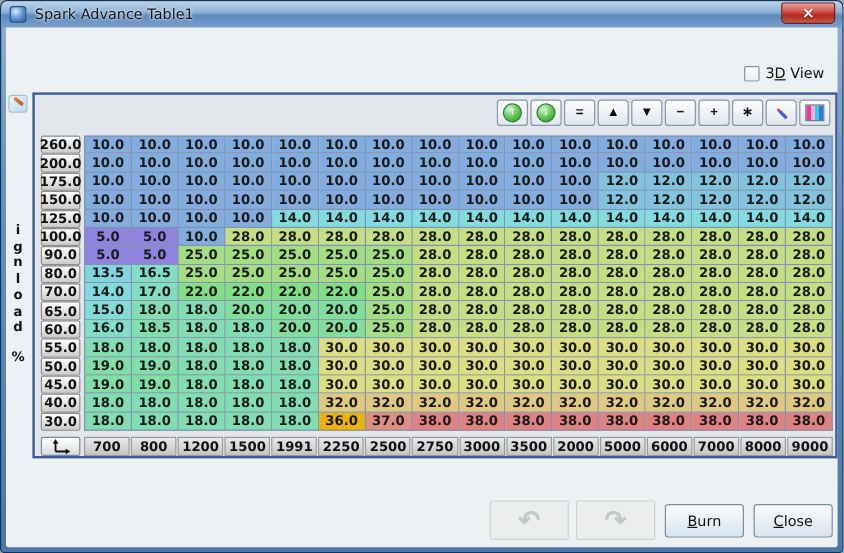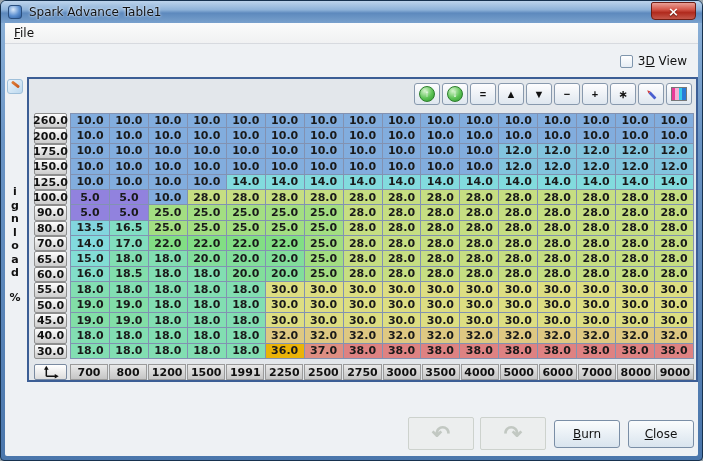--- a/index.html
+++ b/index.html
@@ -84,23 +84,20 @@
   <div class="titlebar">
     <span class="app-icon"></span>
     <span class="title">Spark Advance Table1</span>
     <div class="close-btn">
       <span>×</span>
     </div>
   </div>
 
   <div class="inner"></div>
 
-  <div class="menubar">
-    <span class="menu-item"><u>F</u>ile</span>
-  </div>
 
   <label class="view3d">
     <span class="checkbox"></span>
     <span>3<u>D</u> View</span>
   </label>
 
   <span class="note-icon"></span>
 
   <div class="yaxis">
       <div class="ltr">i</div>
@@ -468,21 +465,21 @@
         <div class="xcell">700</div>
         <div class="xcell">800</div>
         <div class="xcell">1200</div>
         <div class="xcell">1500</div>
         <div class="xcell">1991</div>
         <div class="xcell">2250</div>
         <div class="xcell">2500</div>
         <div class="xcell">2750</div>
         <div class="xcell">3000</div>
         <div class="xcell">3500</div>
-        <div class="xcell">4000</div>
+        <div class="xcell">2000</div>
         <div class="xcell">5000</div>
         <div class="xcell">6000</div>
         <div class="xcell">7000</div>
         <div class="xcell">8000</div>
         <div class="xcell">9000</div>
       </div>
   </div>
 
 
   <div class="footer">

